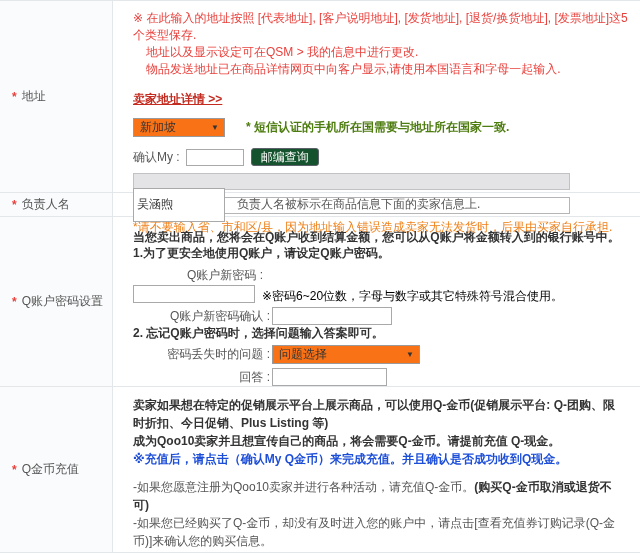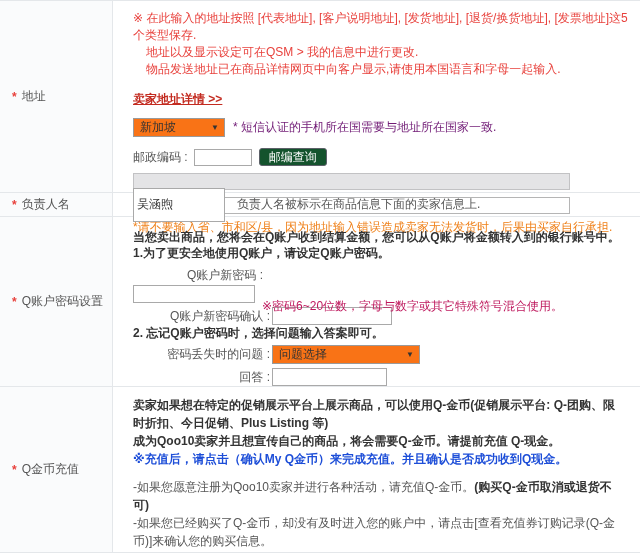--- a/index.html
+++ b/index.html
@@ -27,21 +27,21 @@
   .addr-note.indent { padding-left:13px; }
   .addr-link { display:inline-block; margin:13px 0 0 0; color:#c32b20; font-weight:bold; text-decoration:underline; cursor:pointer; }
   .country-line { margin-top:10px; display:flex; align-items:center; }
   .select-box {
     display:inline-flex; align-items:center; justify-content:space-between;
     border:1px solid #9a9a9a; background:#f97316; height:19px; padding:0 5px 0 6px;
     color:#333; cursor:pointer;
   }
   .select-box .arrow { font-size:8px; color:#333; margin-left:6px; }
   .country-select { width:92px; }
-  .sms-note { color:#701a75; margin-left:8px; }
+  .sms-note { color:#4d7c0f; margin-left:21px;font-weight:bold; }
   .postal-line { margin-top:11px; display:flex; align-items:center; }
   .postal-label { color:#555; }
   .postal-input { width:58px; height:17px; border:1px solid #a9a9a9; margin-left:6px; font-size:12px; padding:0 3px; }
   .postal-btn {
     margin-left:7px; background:#14532d; color:#fff; border:1px solid #5c6068;
     height:18px; padding:0 9px; font-size:12px; border-radius:3px; cursor:pointer; line-height:16px;
   }
   .addr-input-wide { display:block; width:437px; height:17px; border:1px solid #b5b5b5; margin-top:7px; font-size:12px; padding:0 3px; }
   .addr-input-wide.disabled { background:#e4e4e6; border-color:#c2c2c4; }
   .addr-warning { color:#ef8019; margin-top:5px; }
@@ -53,21 +53,21 @@
   .manager-note { margin-left:12px; color:#555; }
 
   
   .row-qpw { height:170px; }
   .qpw-content { padding:12px 8px 0 20px; }
   .bold-line { color:#333; font-weight:bold; line-height:16px; }
   .qpw-step { }
   .pw-label-line { margin-top:6px; width:130px; text-align:right; color:#555; }
   .pw-input-line { display:flex; align-items:center; margin-top:1px; }
   .pw-input { width:122px; height:18px; border:1px solid #a9a9a9; font-size:12px; padding:0 3px; }
-  .pw-hint { color:#be185d; margin-left:7px; position:relative; top:12px; }
+  .pw-hint { color:#000000; margin-left:7px; position:relative; top:2px; }
   .inline-field { display:flex; align-items:center; margin-top:4px; }
   .field-label { width:137px; text-align:right; color:#555; flex:0 0 137px; }
   .confirm-input { width:120px; height:18px; border:1px solid #a9a9a9; font-size:12px; margin-left:2px; padding:0 3px; }
   .question-select { width:148px; margin-left:2px; }
   .answer-input { width:115px; height:18px; border:1px solid #a9a9a9; font-size:12px; margin-left:2px; padding:0 3px; }
 
   
   .row-qcoin { height:166px; border-bottom:1px solid #e4e7ea; }
   .qcoin-content { padding:9px 16px 0 20px; }
   .qcoin-p { color:#333; font-weight:bold; line-height:18px; }
@@ -92,21 +92,21 @@
       <div class="addr-note indent">物品发送地址已在商品详情网页中向客户显示,请使用本国语言和字母一起输入.</div>
       <a class="addr-link">卖家地址详情 &gt;&gt;</a>
       <div class="country-line">
         <div class="select-box country-select">
           <span>新加坡</span>
           <span class="arrow">▼</span>
         </div>
         <span class="sms-note">* 短信认证的手机所在国需要与地址所在国家一致.</span>
       </div>
       <div class="postal-line">
-        <span class="postal-label">邮政编码 :</span>
+        <span class="postal-label">确认My :</span>
         <input class="postal-input" value="" style="">
         <button class="postal-btn">邮编查询</button>
       </div>
       <input class="addr-input-wide disabled" disabled="" value="" style="">
       <input class="addr-input-wide" value="" style="">
       <div class="addr-warning">*请不要输入省、市和区/县，因为地址输入错误造成卖家无法发货时，后果由买家自行承担.</div>
     </div>
   </div>
 
   <div class="row row-manager">

